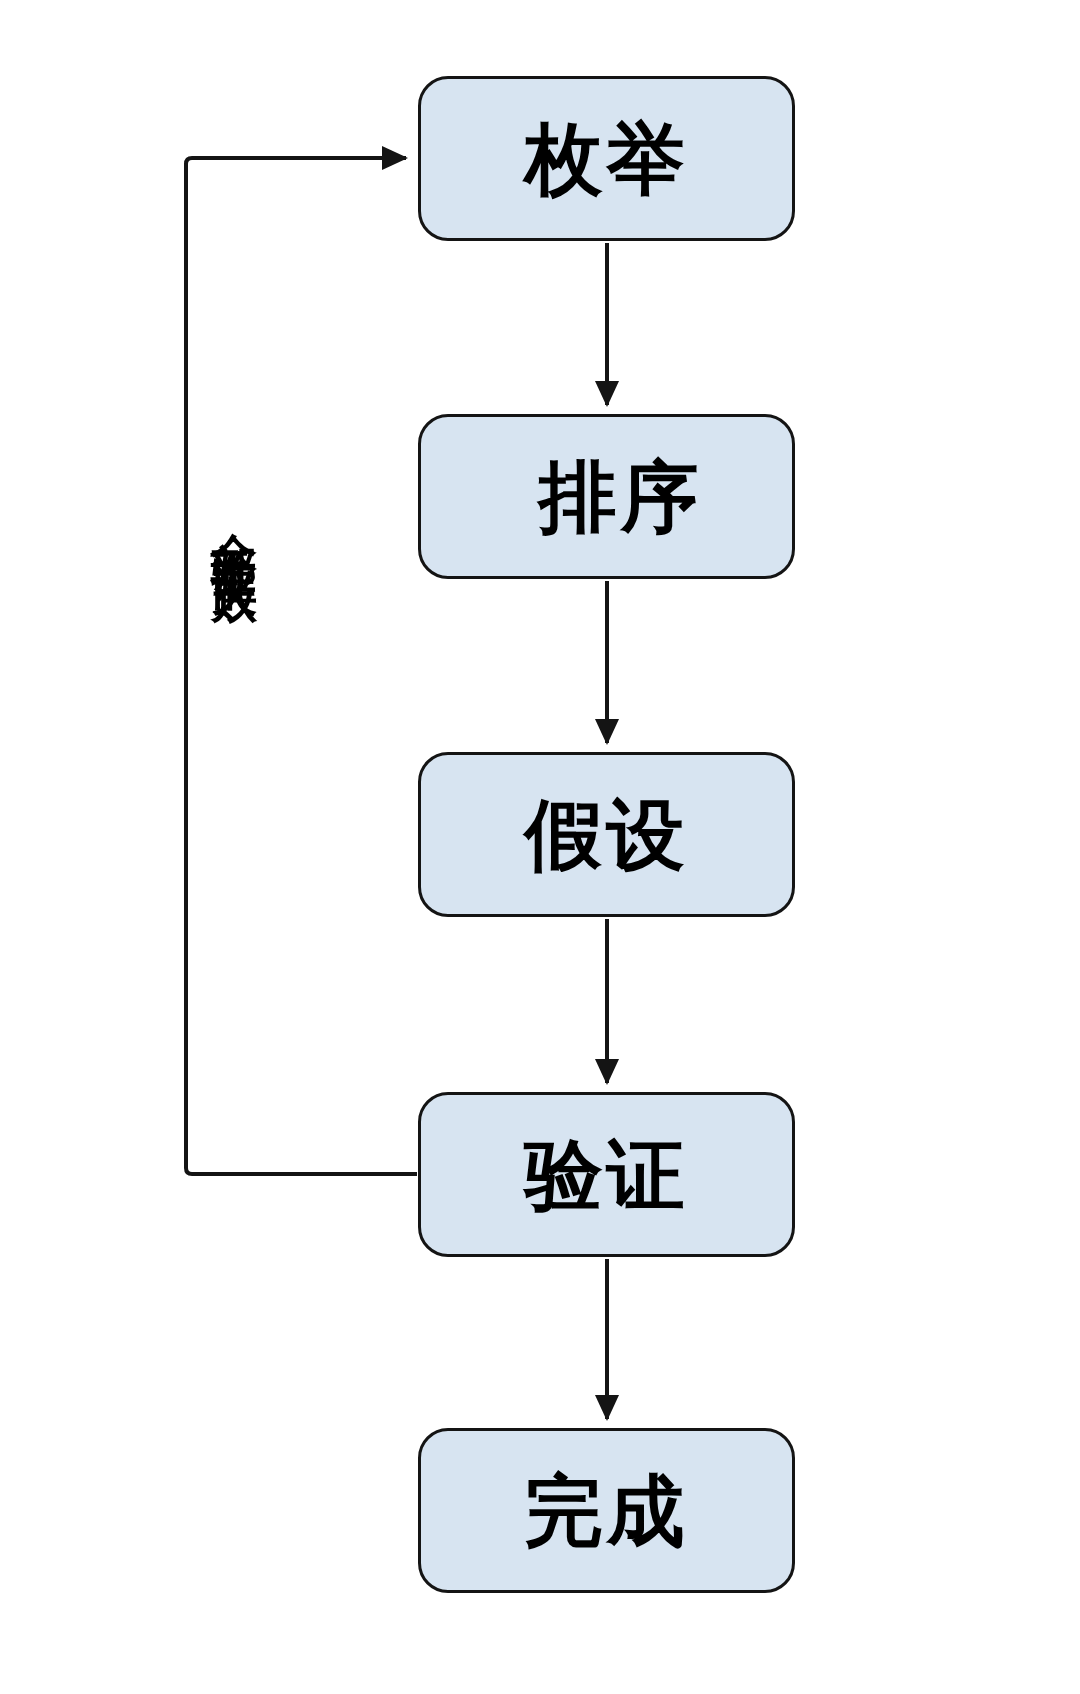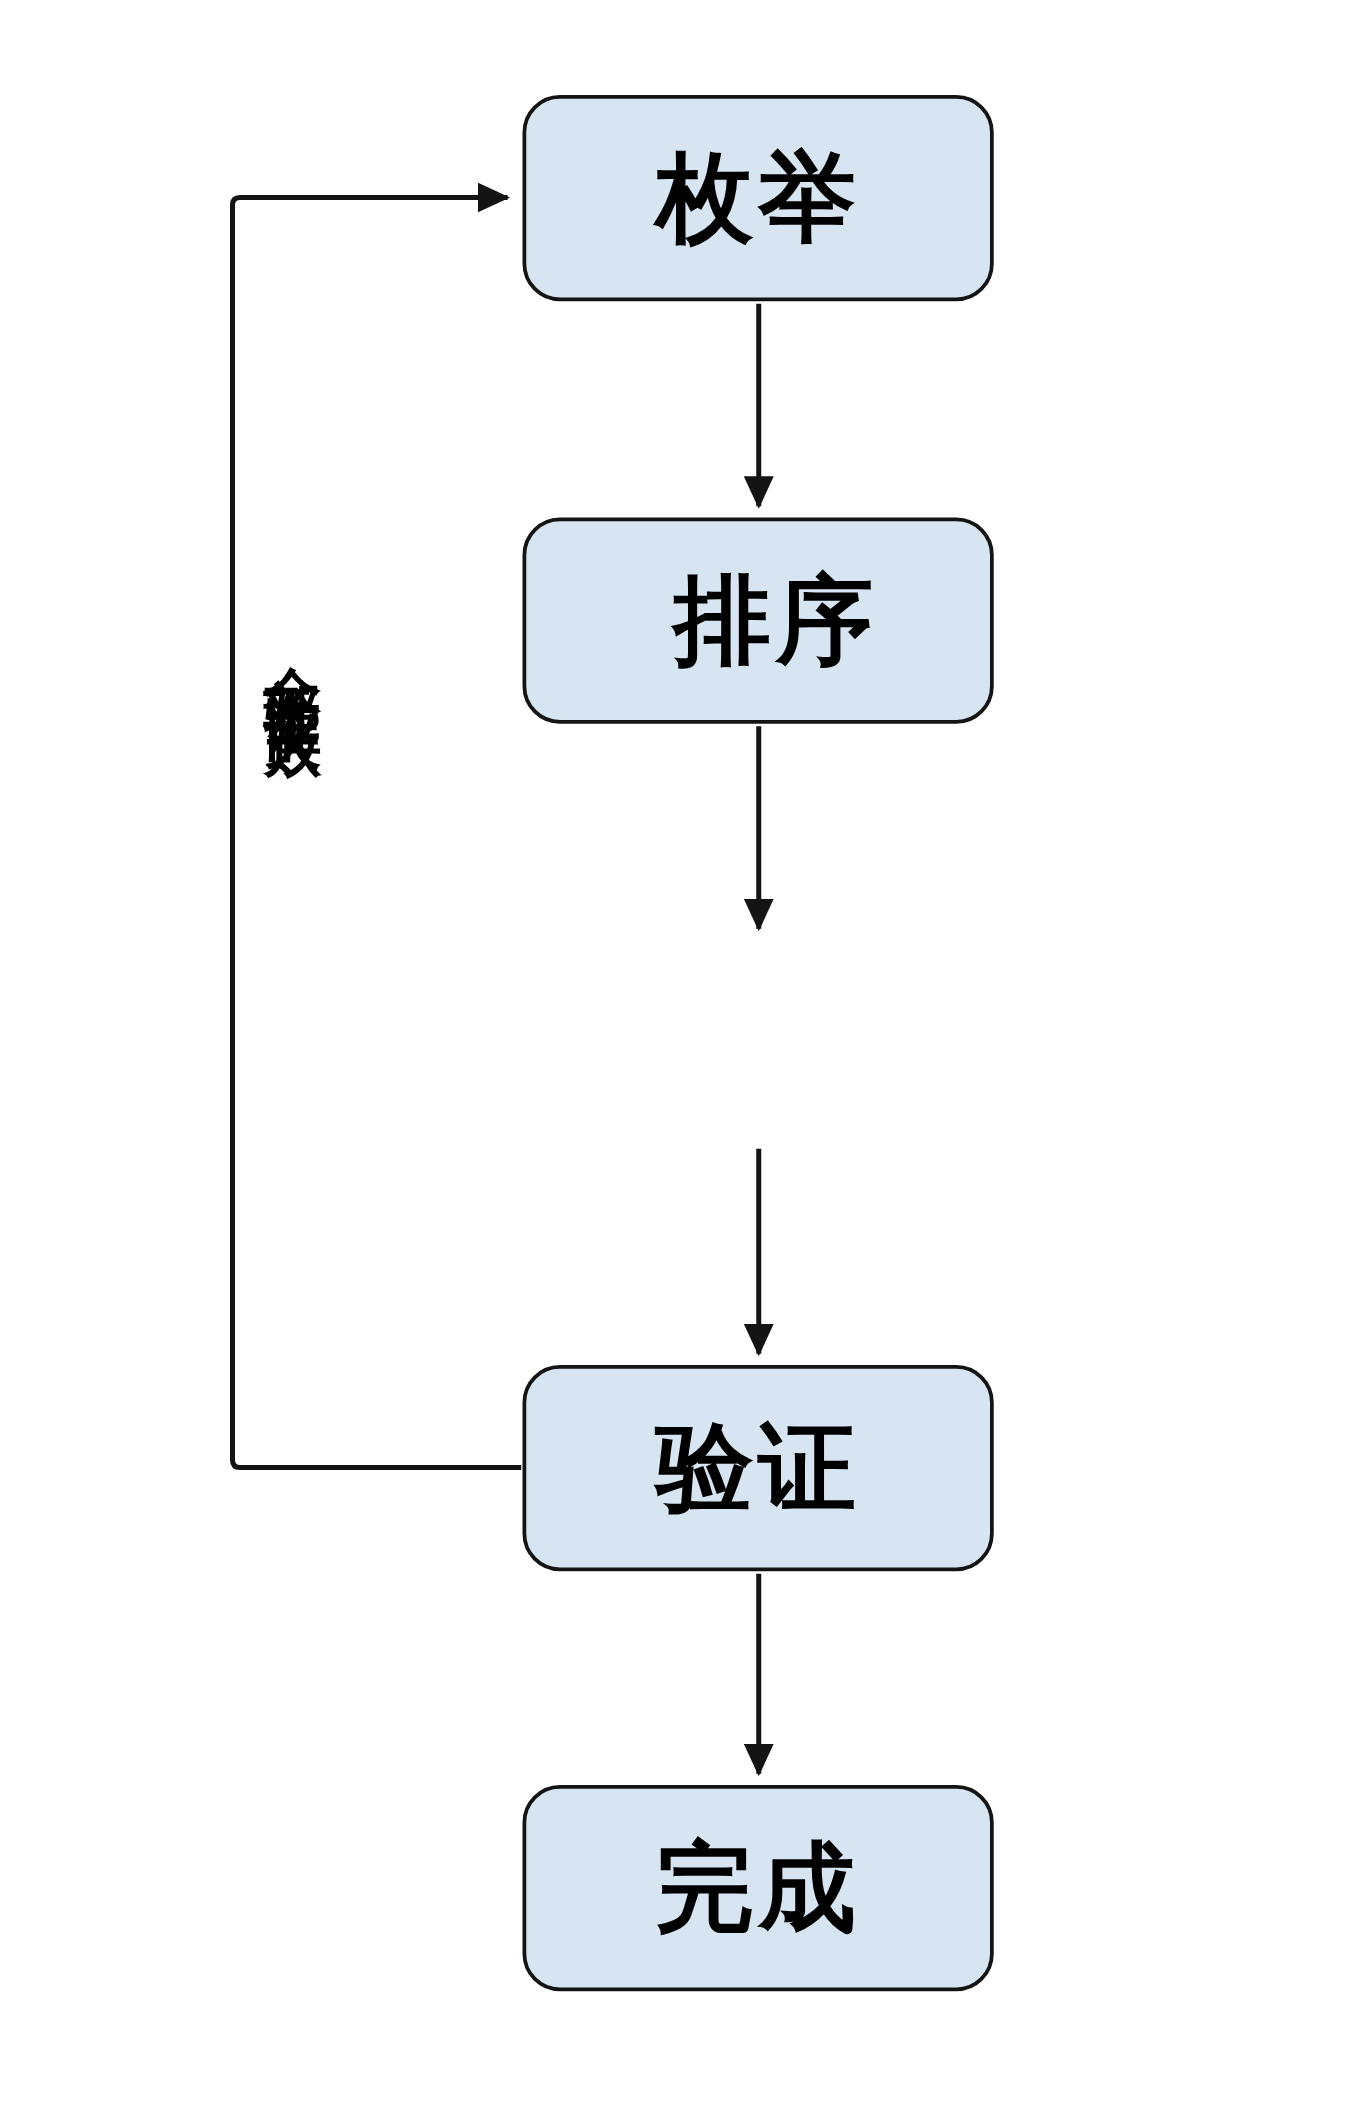--- a/index.html
+++ b/index.html
@@ -92,20 +92,23 @@
   </svg>
 
   <div class="node node-enumerate">
     <span>枚举</span>
   </div>
 
   <div class="node node-sort">
     <span>排序</span>
   </div>
 
+  <div class="node node-hypothesize">
+    <span>假设</span>
+  </div>
 
   <div class="node node-verify">
     <span>验证</span>
   </div>
 
   <div class="node node-complete">
     <span>完成</span>
   </div>
 
   <div class="edge-label edge-label-loop">全部验证失败</div>

